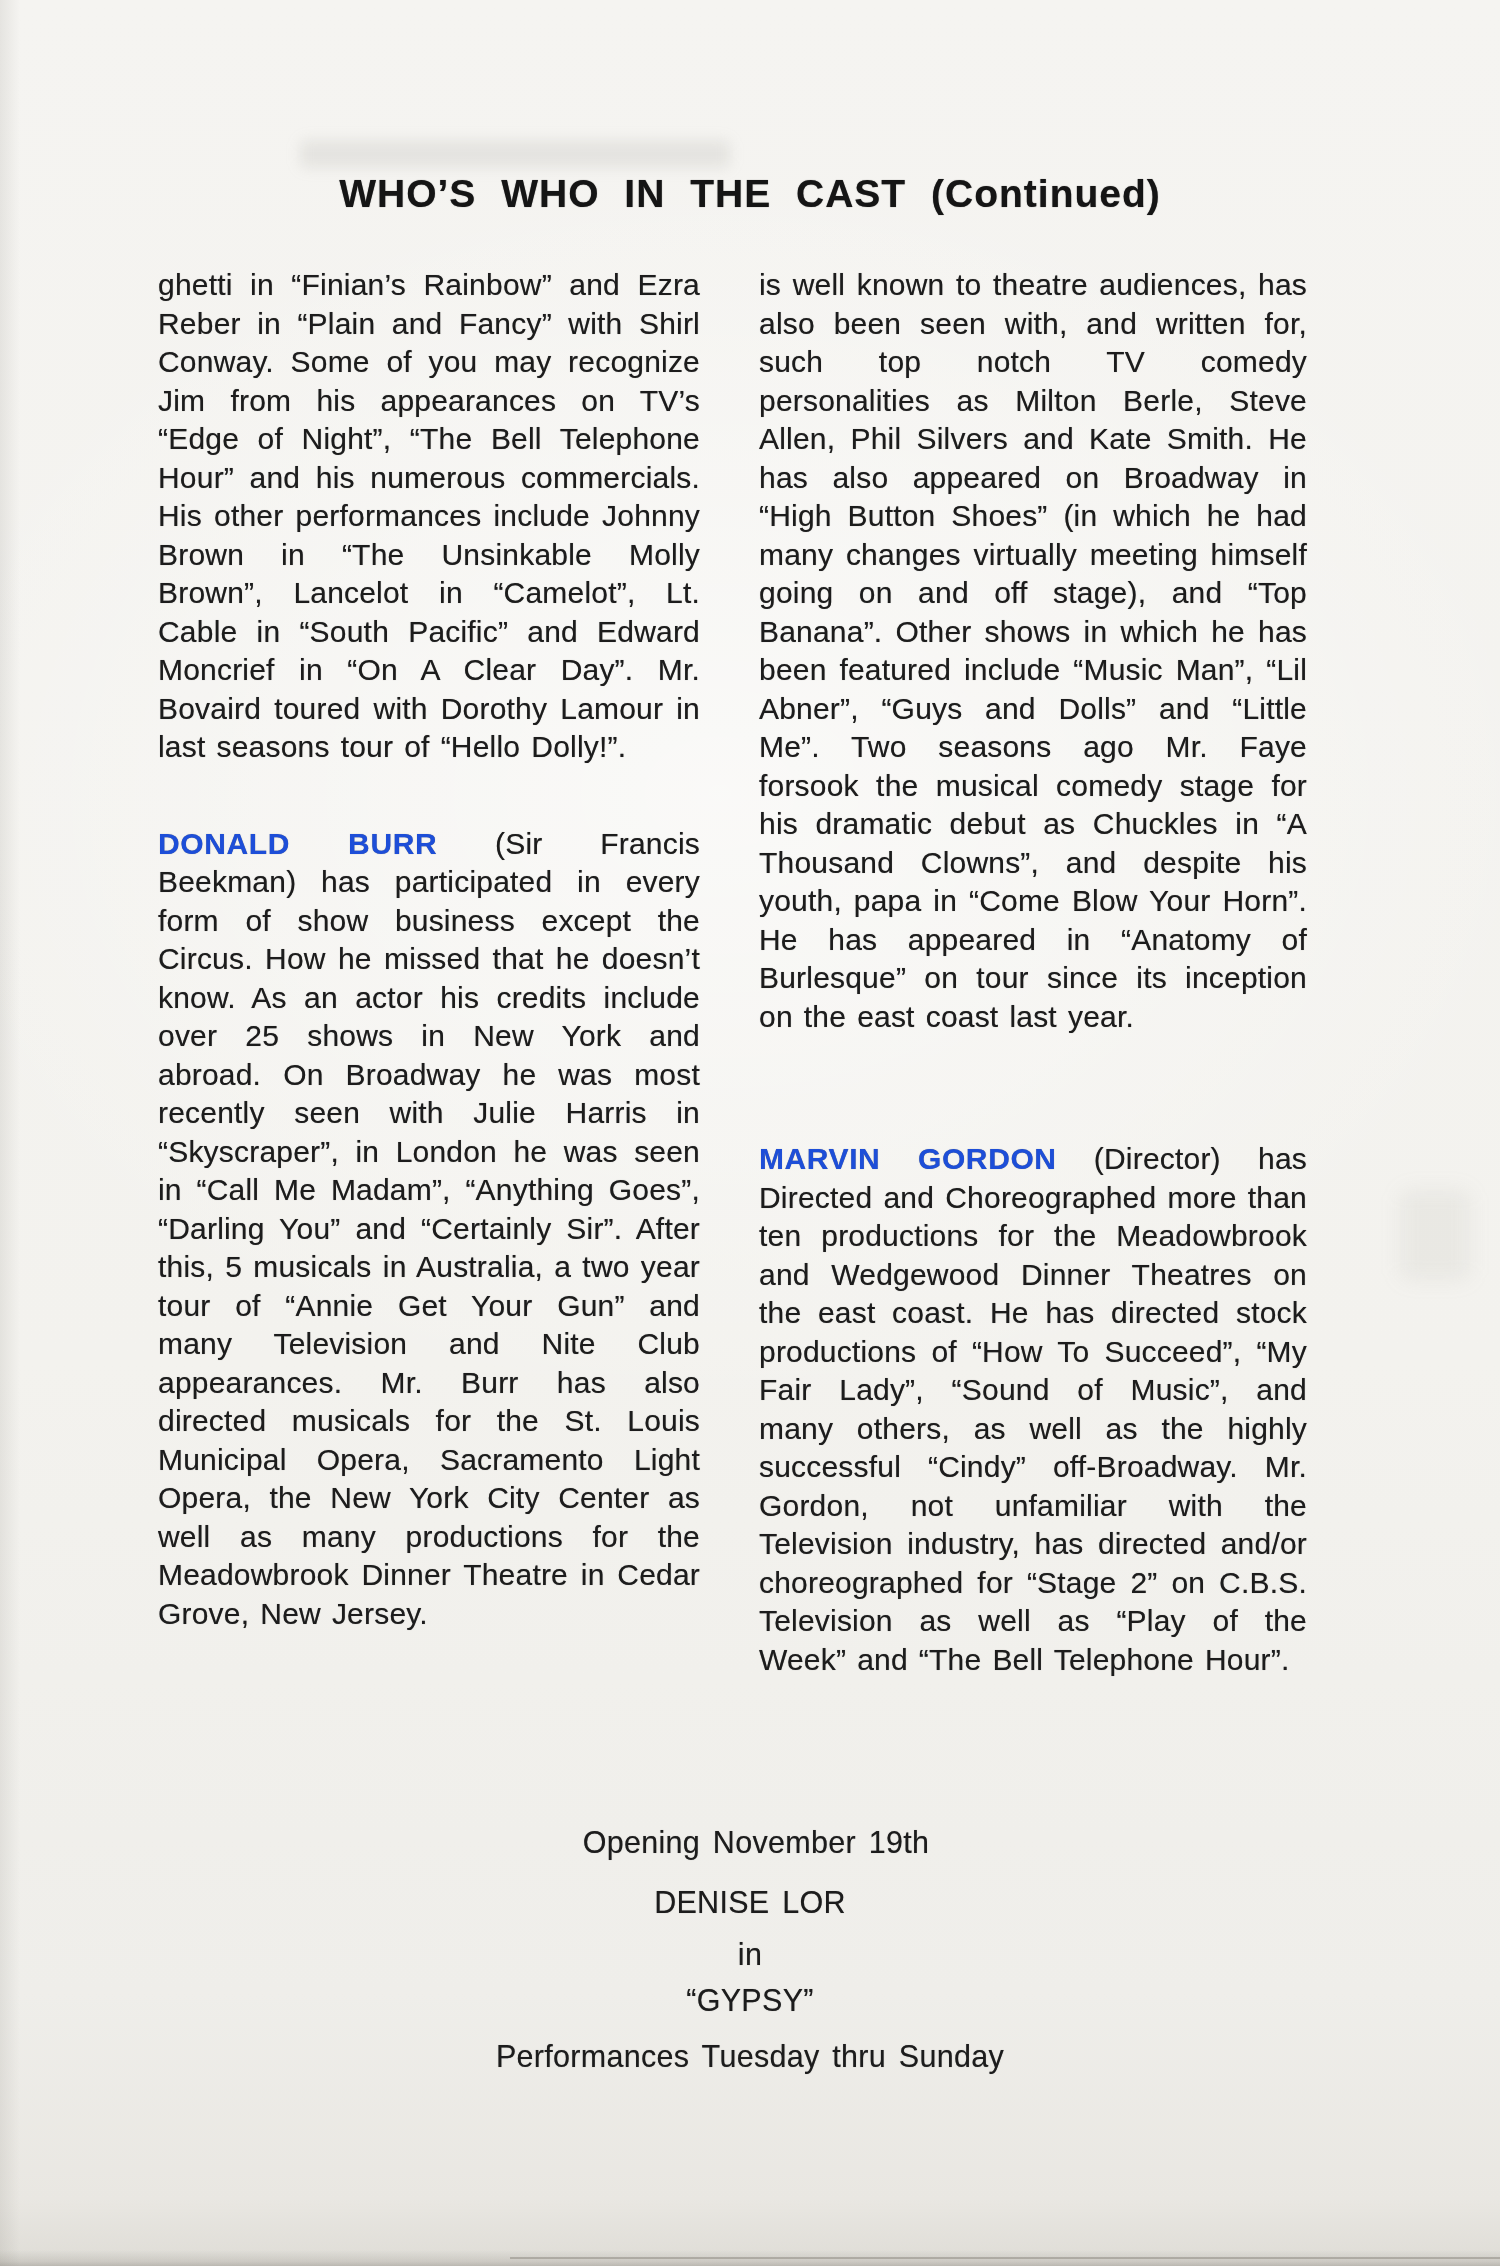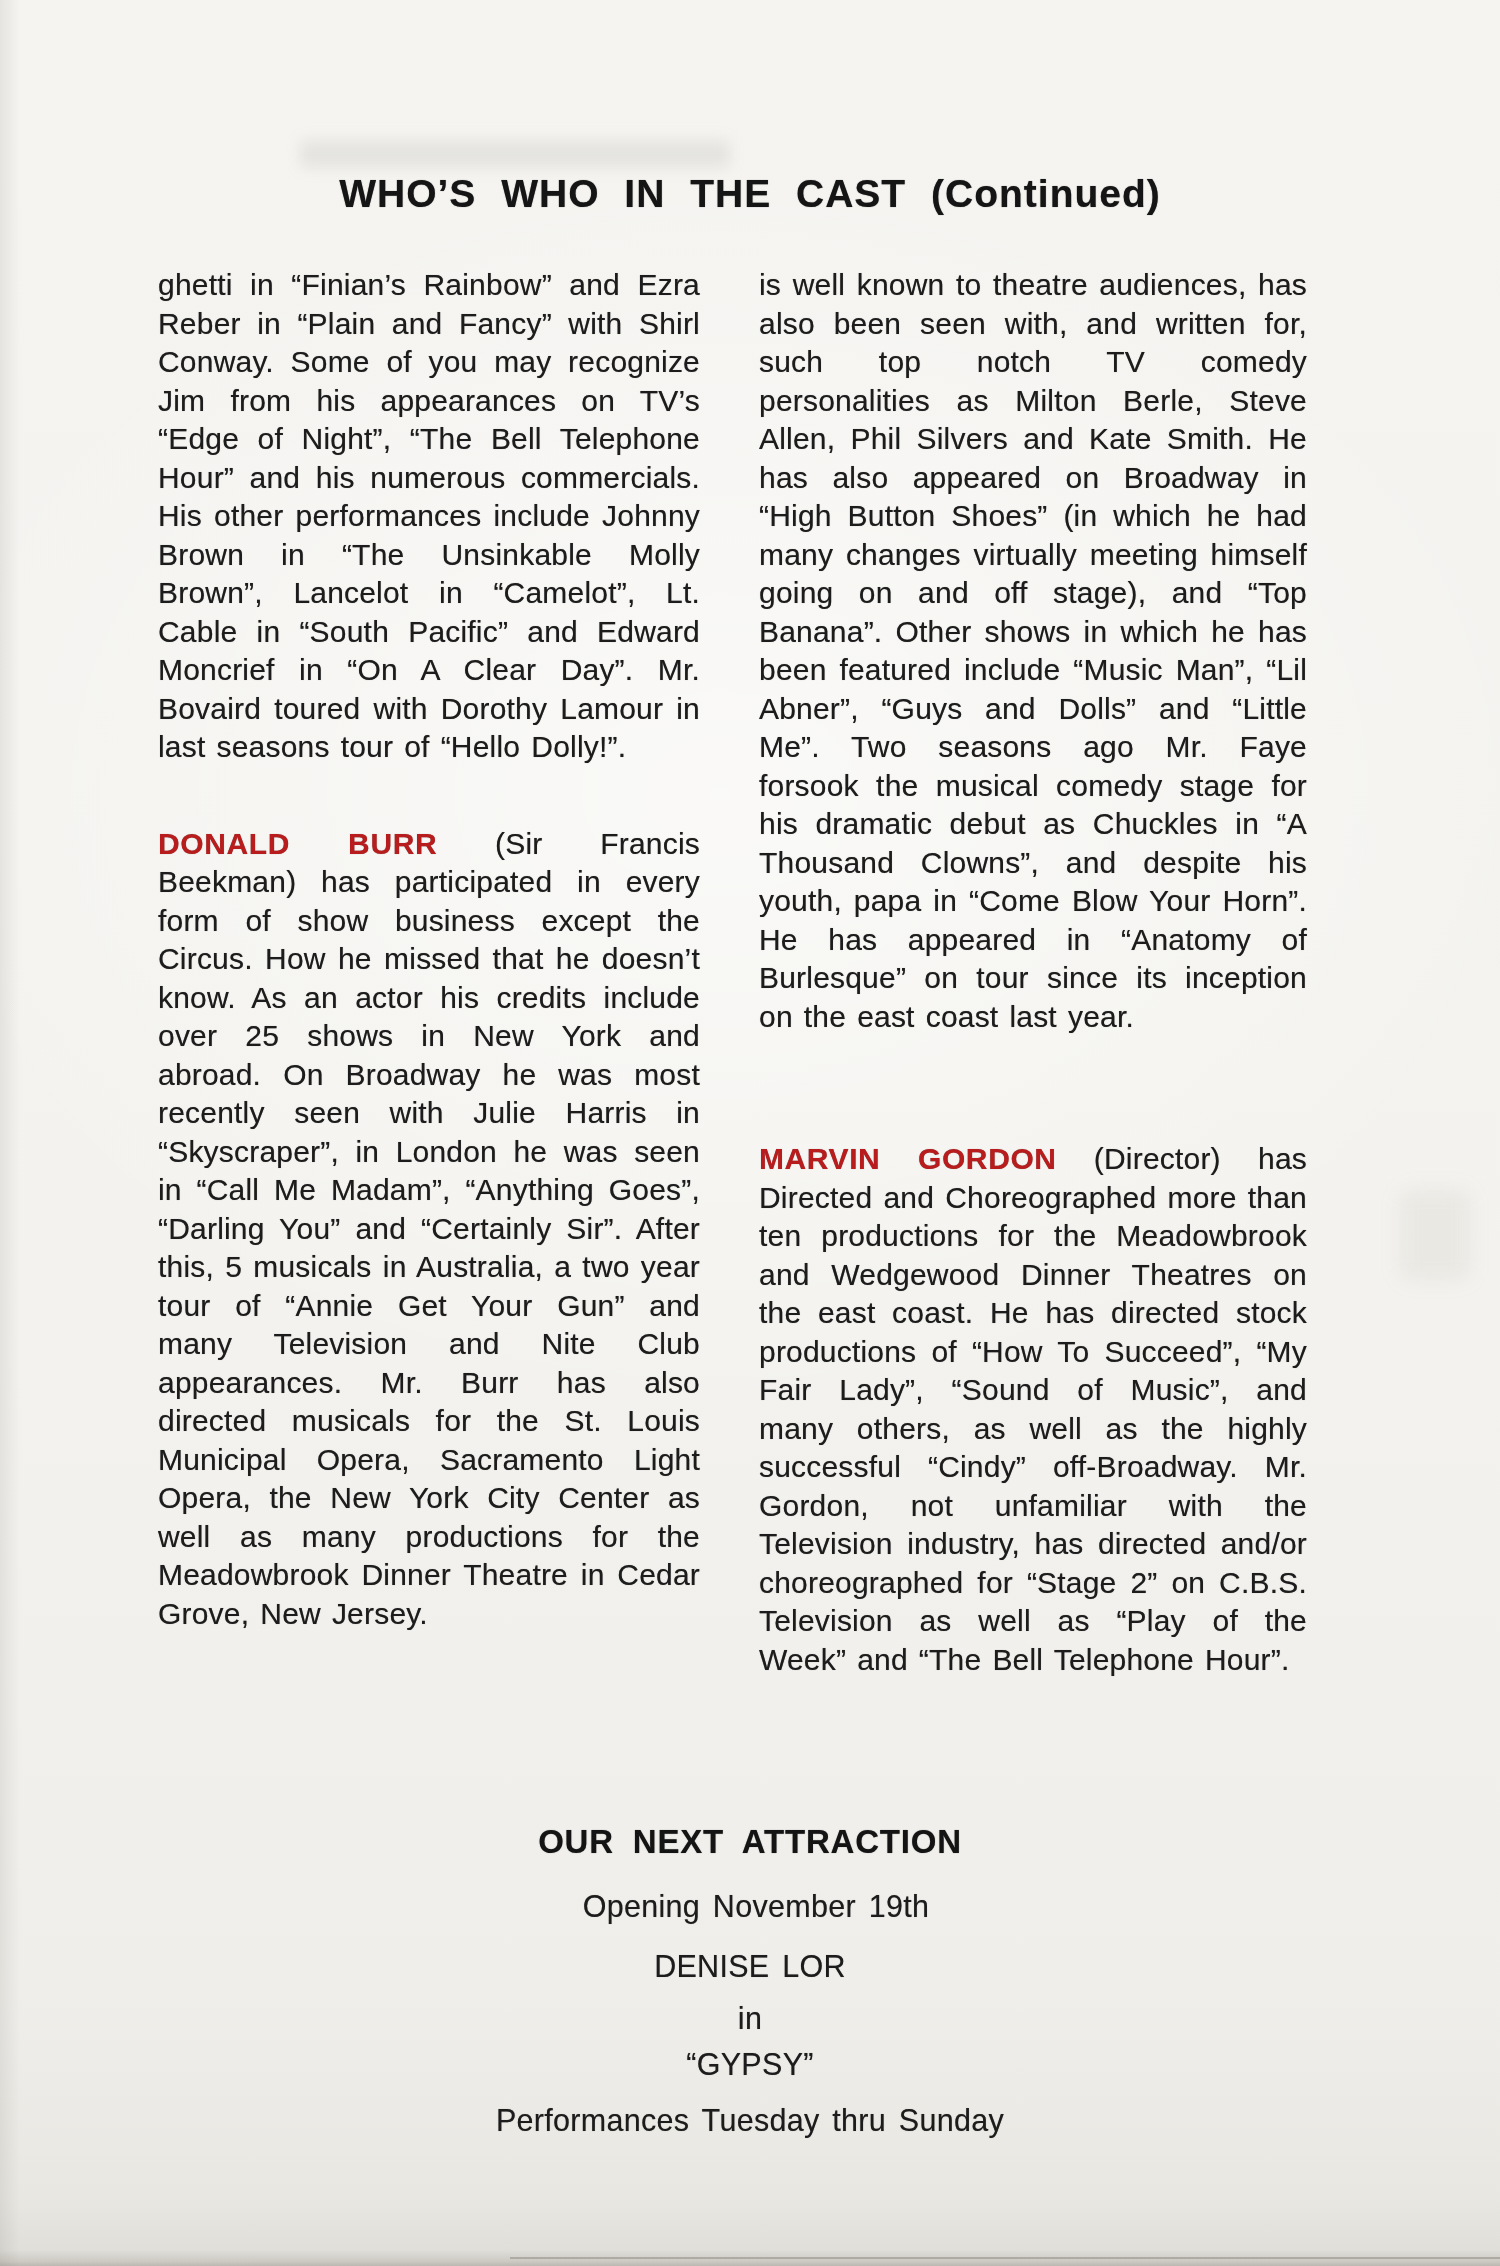--- a/index.html
+++ b/index.html
@@ -81,21 +81,21 @@
     letter-spacing: 0.2px;
     color: #1c1c1c;
     text-shadow: 0 0 0.7px rgba(20,20,20,0.55);
   }
   .col p:last-child { margin-bottom: 0; }
   .col-right p.para-gap-large { margin-bottom: 104px; }
 
   .para-lead {
     font-weight: bold;
     letter-spacing: 0.6px;
-    color: #b91c1c;
+    color: #1d4ed8;
   }
 
   .footer-block {
     position: absolute;
     top: 1820px;
     left: 0;
     width: 100%;
     text-align: center;
   }
   .footer-heading {
@@ -140,21 +140,20 @@
     </div>
 
     <div class="col col-right">
       <p class="para-gap-large"><span class="para-lead"></span><span>is well known to theatre audiences, has also been seen with, and written for, such top notch TV comedy personalities as Milton Berle, Steve Allen, Phil Silvers and Kate Smith. He has also appeared on Broadway in “High Button Shoes” (in which he had many changes virtually meeting himself going on and off stage), and “Top Banana”. Other shows in which he has been featured include “Music Man”, “Lil Abner”, “Guys and Dolls” and “Little Me”. Two seasons ago Mr. Faye forsook the musical comedy stage for his dramatic debut as Chuckles in “A Thousand Clowns”, and despite his youth, papa in “Come Blow Your Horn”. He has appeared in “Anatomy of Burlesque” on tour since its inception on the east coast last year.</span></p>
       <p><span class="para-lead">MARVIN GORDON</span><span> (Director) has Directed and Choreographed more than ten productions for the Meadowbrook and Wedgewood Dinner Theatres on the east coast. He has directed stock productions of “How To Succeed”, “My Fair Lady”, “Sound of Music”, and many others, as well as the highly successful “Cindy” off-Broadway. Mr. Gordon, not unfamiliar with the Television industry, has directed and/or choreographed for “Stage 2” on C.B.S. Television as well as “Play of the Week” and “The Bell Telephone Hour”.</span></p>
     </div>
 
   </div>
 
   <div class="footer-block">
-    <div class="footer-heading">OUR NEXT ATTRACTION</div>
     <div class="footer-line fl-opening">Opening November 19th</div>
     <div class="footer-line fl-star">DENISE LOR</div>
     <div class="footer-line fl-in">in</div>
     <div class="footer-line fl-show">“GYPSY”</div>
     <div class="footer-line fl-performances">Performances Tuesday thru Sunday</div>
   </div>
 
   <div class="left-edge"></div>
   <div class="bottom-edge"></div>
   <div class="bottom-line"></div>

